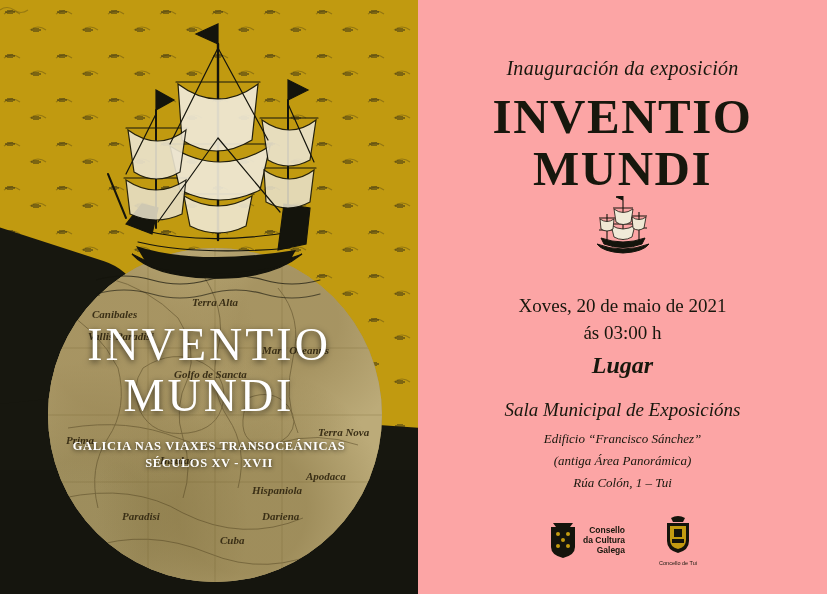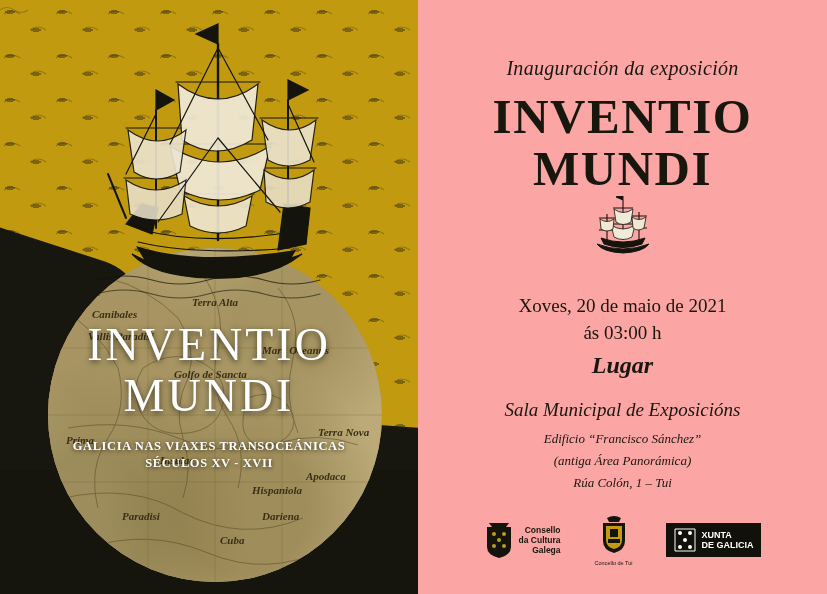--- a/index.html
+++ b/index.html
@@ -481,33 +481,16 @@
       <div class="logo-tui">
         <svg width="30" height="40" viewBox="0 0 30 40">
           <path d="M4 8 h22 v18 q0 9 -11 12 q-11 -3 -11 -12z" fill="#14140c"></path>
           <path d="M7 11 h16 v14 q0 7 -8 9 q-8 -2 -8 -9z" fill="#c39b11"></path>
           <path d="M11 14 h8 v8 h-8z M9 24 h12 v4 h-12z" fill="#14140c"></path>
           <path d="M8 3 q7 -4 14 0 l-2 4 h-10z" fill="#14140c"></path>
         </svg>
         <div class="txt">Concello de Tui</div>
       </div>
 
-      <div class="logo-xunta">
-        <svg width="22" height="24" viewBox="0 0 22 24">
-          <rect x="0" y="0" width="22" height="24" fill="#11110a"></rect>
-          <g fill="#ffffff">
-            <circle cx="6" cy="5" r="2"></circle>
-              <circle cx="16" cy="5" r="2"></circle>
-            <circle cx="11" cy="12" r="2"></circle>
-            <circle cx="6" cy="19" r="2"></circle>
-              <circle cx="16" cy="19" r="2"></circle>
-          </g>
-          <path d="M1 1 h20 v22 h-20z" fill="none" stroke="#ffffff" stroke-width="1"></path>
-        </svg>
-        <div class="txt">
-          <div>XUNTA</div>
-          <div>DE GALICIA</div>
-        </div>
-      </div>
 
     </div>
   </div>
 </div>
 
 </body></html>

